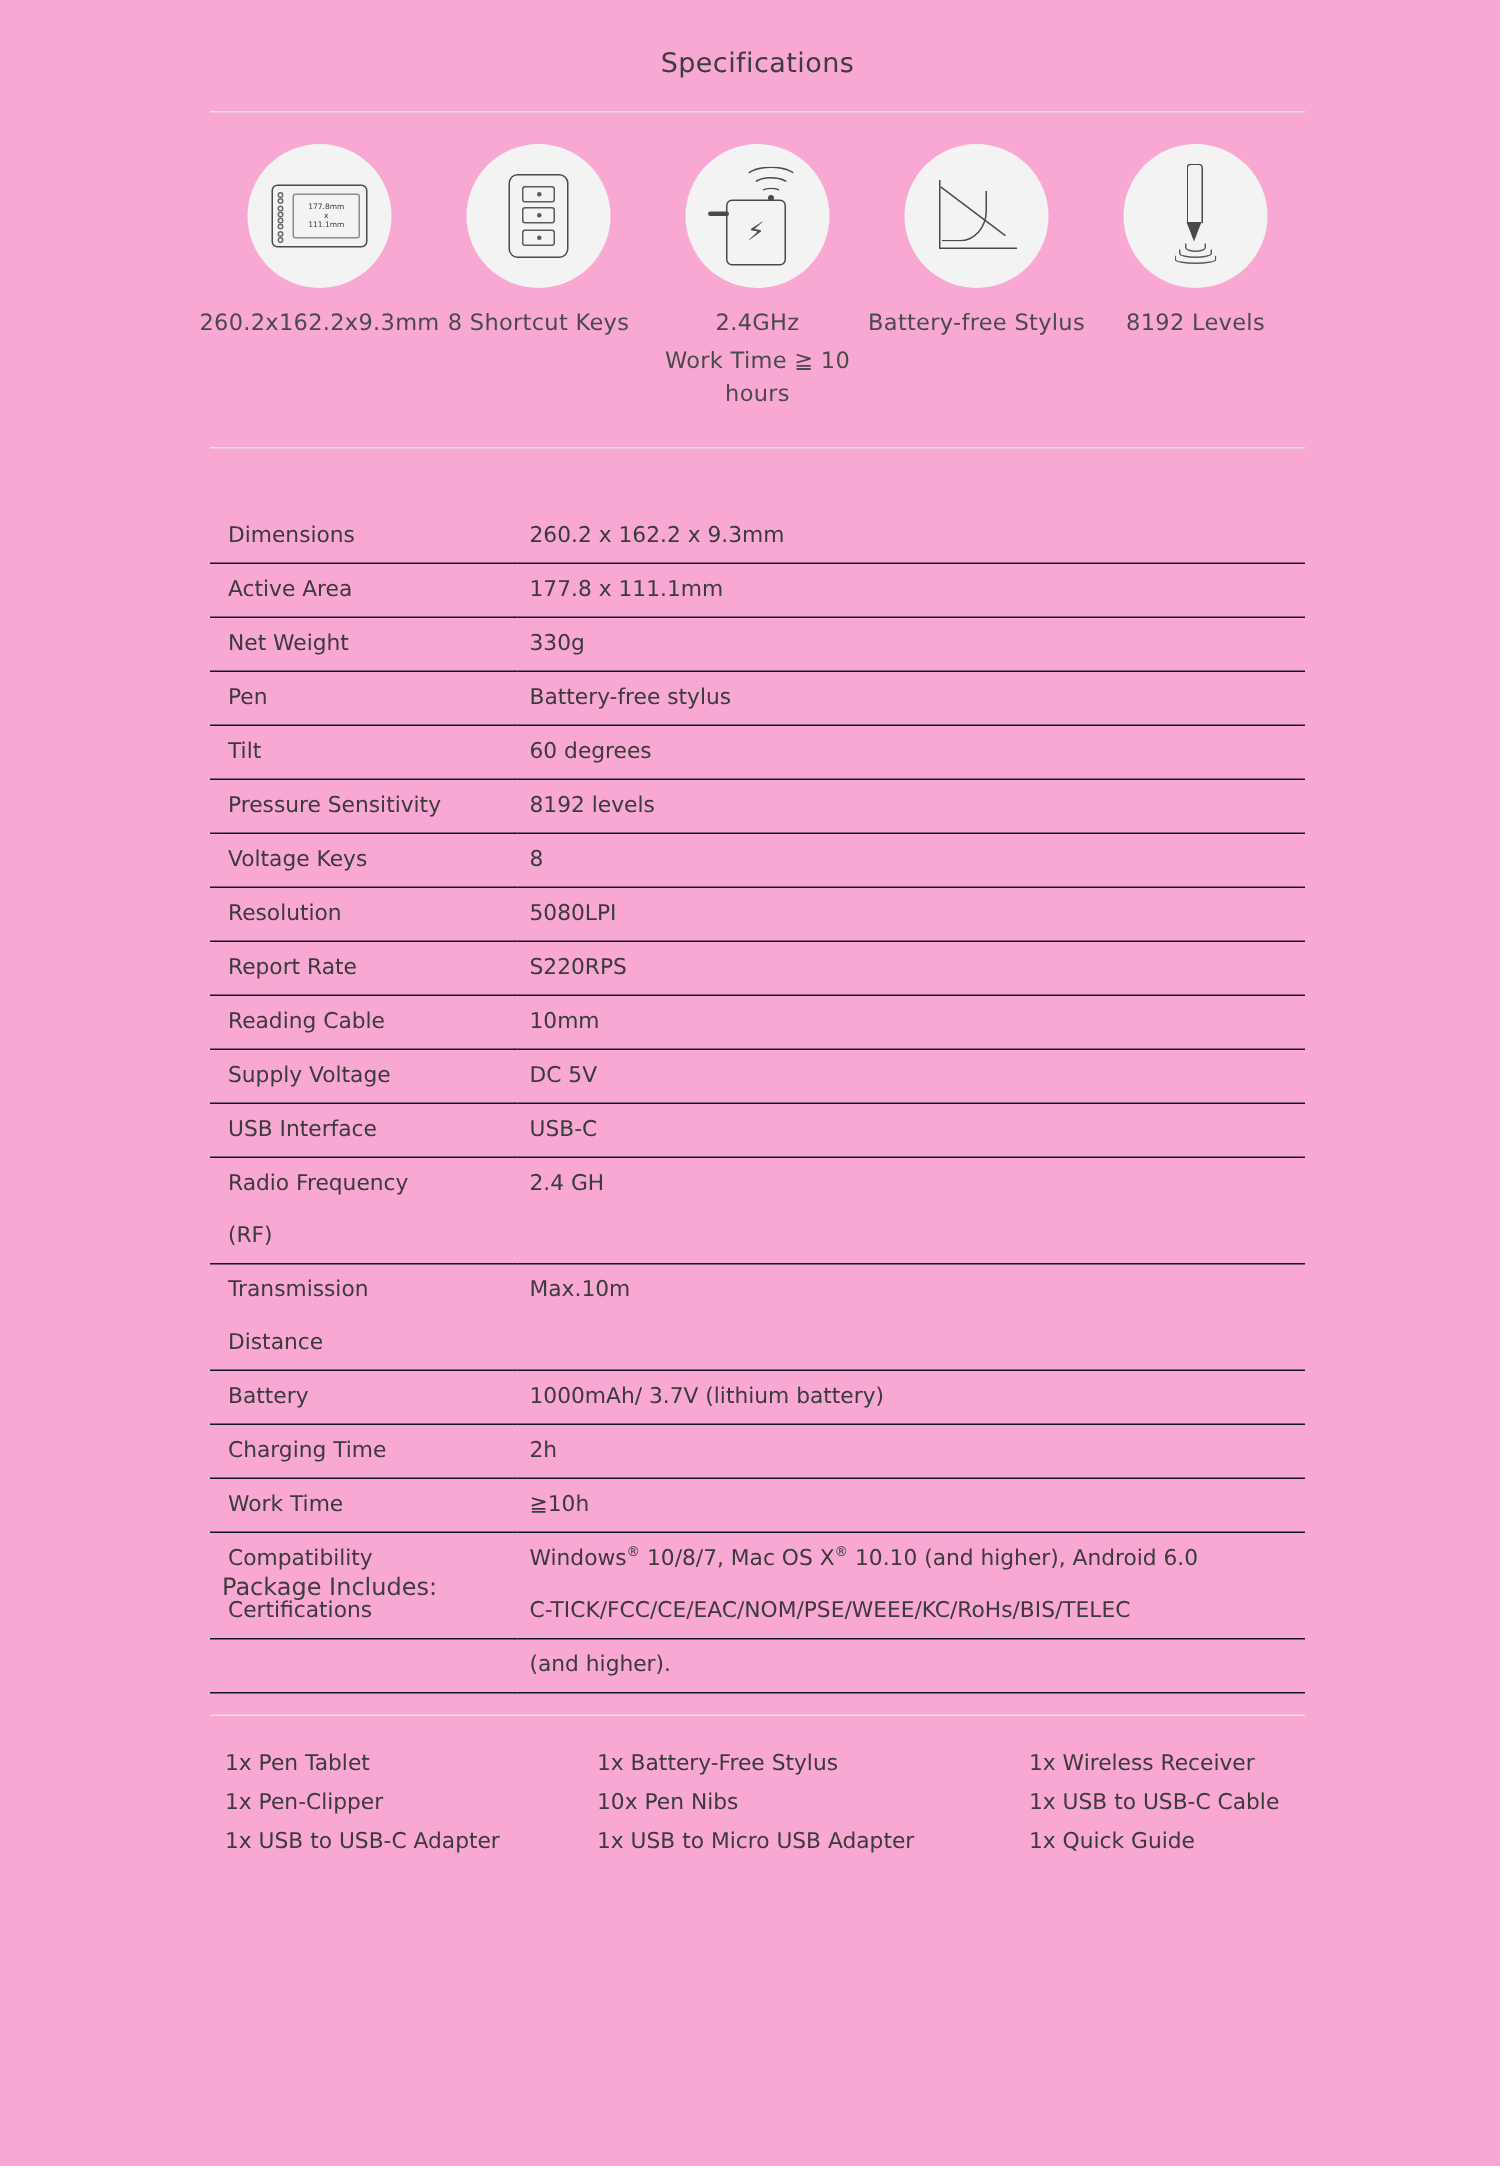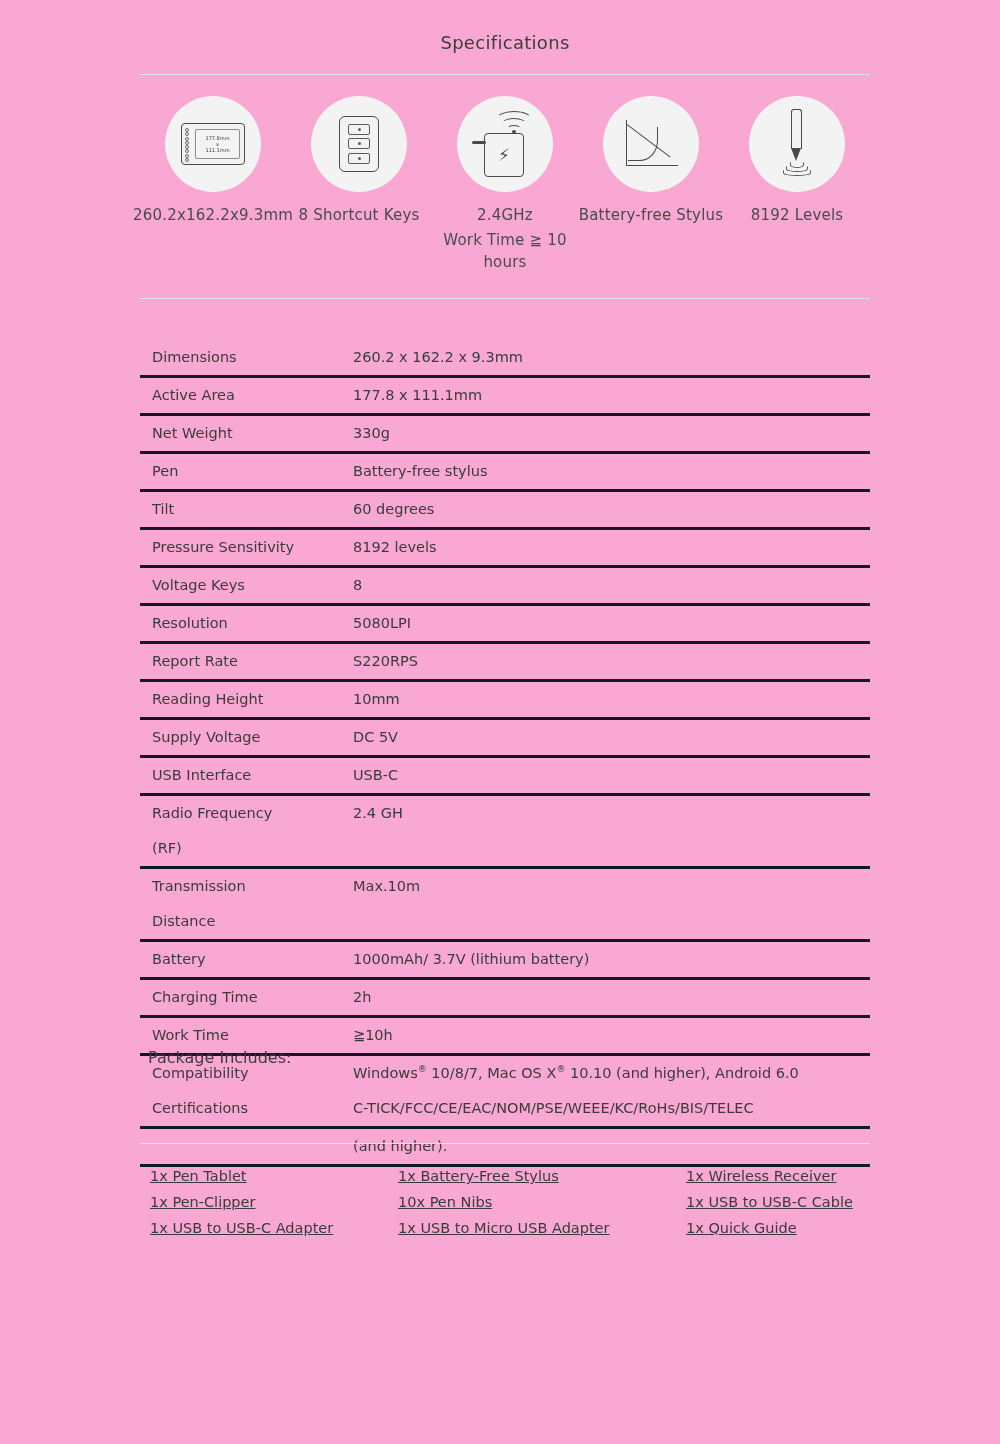--- a/index.html
+++ b/index.html
@@ -207,21 +207,21 @@
   
   .spec-table {
     position: absolute;
     left: 140px;
     top: 340px;
     width: 730px;
     border-collapse: collapse;
     font-size: 14.5px;
   }
   .spec-table td {
-    border-bottom: 3px solid #0f172a;
+    border-bottom: 1px solid #0f172a;
     padding: 7px 0 7px 0;
     vertical-align: top;
     color: #3b3b3b;
     line-height: 1.45;
   }
   .spec-table td.k { width: 205px; padding-left: 12px; }
   .spec-table td.v { padding-left: 8px; }
   .spec-table tr.nb td { border-bottom: none; }
   sup { font-size: 9px; vertical-align: super; }
 
@@ -237,21 +237,20 @@
   .pkg-grid {
     position: absolute;
     left: 150px;
     top: 1168px;
     width: 740px;
     display: grid;
     grid-template-columns: 248px 288px auto;
     row-gap: 10px;
     font-size: 14.5px;
     color: #3b3b3b;
-    text-decoration: underline;
   }
 </style>
 </head>
 <body>
 
 <div class="page">
 
   <div class="spec-head">Specifications</div>
   <div class="rule top"></div>
 
@@ -369,21 +368,21 @@
         </tr>
       <tr>
           <td class="k">Resolution</td>
           <td class="v">5080LPI</td>
         </tr>
       <tr>
           <td class="k">Report Rate</td>
           <td class="v">S220RPS</td>
         </tr>
       <tr>
-          <td class="k">Reading Height</td>
+          <td class="k">Reading Cable</td>
           <td class="v">10mm</td>
         </tr>
       <tr>
           <td class="k">Supply Voltage</td>
           <td class="v">DC 5V</td>
         </tr>
       <tr>
           <td class="k">USB Interface</td>
           <td class="v">USB-C</td>
         </tr>

